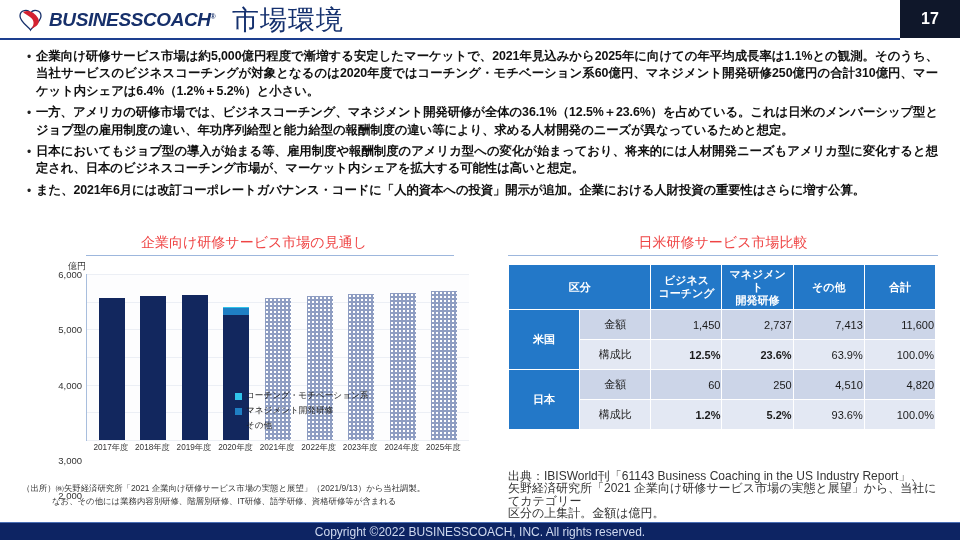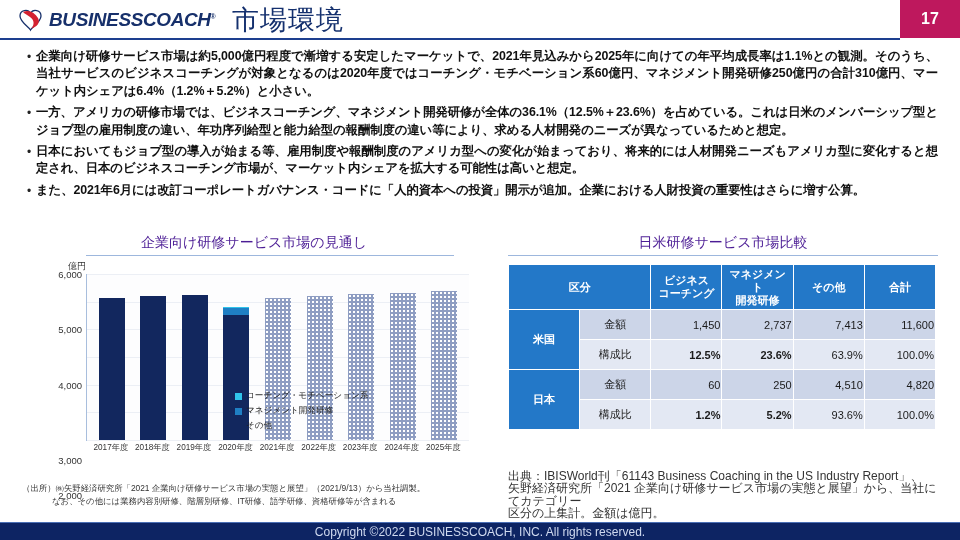--- a/index.html
+++ b/index.html
@@ -14,33 +14,33 @@
   
   .header{position:absolute;left:0;top:0;width:960px;height:40px;}
   .logo{position:absolute;left:18px;top:7px;height:26px;display:flex;align-items:center;gap:5px;}
   .logo-mark{width:26px;height:24px;flex:0 0 auto;}
   .logo-text{font-style:italic;font-weight:bold;color:#17306b;font-size:19px;letter-spacing:-0.4px;
              font-family:"Liberation Sans","DejaVu Sans",sans-serif;white-space:nowrap;}
   .logo-reg{font-size:7px;vertical-align:super;font-style:normal;}
   .slide-title{position:absolute;left:232px;top:2px;font-size:27px;color:#14306e;font-weight:500;
                letter-spacing:1px;white-space:nowrap;}
   .header-rule{position:absolute;left:0;top:38px;width:900px;height:2px;background:#1d3f8f;}
-  .pagebox{position:absolute;right:0;top:0;width:60px;height:38px;background:#be185d;
+  .pagebox{position:absolute;right:0;top:0;width:60px;height:38px;background:#0f172a;
            color:#fff;font-size:16px;font-weight:bold;display:flex;align-items:center;justify-content:center;}
 
   
   .bullets{position:absolute;left:22px;top:48px;width:916px;}
   .bullet{display:flex;align-items:flex-start;margin-bottom:4px;}
   .bullet .dot{flex:0 0 14px;font-size:12px;line-height:16px;color:#222;text-align:center;padding-top:1px;}
   .bullet .txt{flex:1;font-size:12.4px;line-height:17.4px;font-weight:bold;color:#111;
                text-align:justify;letter-spacing:-0.1px;}
 
   
   .chart-wrap{position:absolute;left:28px;top:232px;width:452px;height:240px;}
-  .panel-title{font-size:14px;color:#4c1d95;text-align:center;font-weight:500;line-height:20px;}
+  .panel-title{font-size:14px;color:#ef4444;text-align:center;font-weight:500;line-height:20px;}
   .panel-rule{height:1px;background:#9db7dd;margin:3px 26px 0 58px;}
   .unit-label{position:absolute;left:40px;top:28px;font-size:9px;color:#333;}
   .plot{position:absolute;left:58px;top:42px;width:382px;height:166px;border-left:1px solid #a8bedd;
         border-bottom:1px solid #a8bedd;background:#fdfdfe;}
   .gridline{position:absolute;left:0;width:100%;height:1px;background:#eceff5;}
   .ytick{position:absolute;right:100%;margin-right:5px;transform:translateY(-50%);
          font-size:9.5px;color:#333;white-space:nowrap;}
   .bars{position:absolute;inset:0;display:flex;align-items:flex-end;
         justify-content:space-around;padding:0 4px;box-sizing:border-box;}
   .barcol{width:26px;display:flex;flex-direction:column;justify-content:flex-end;height:100%;position:relative;}

